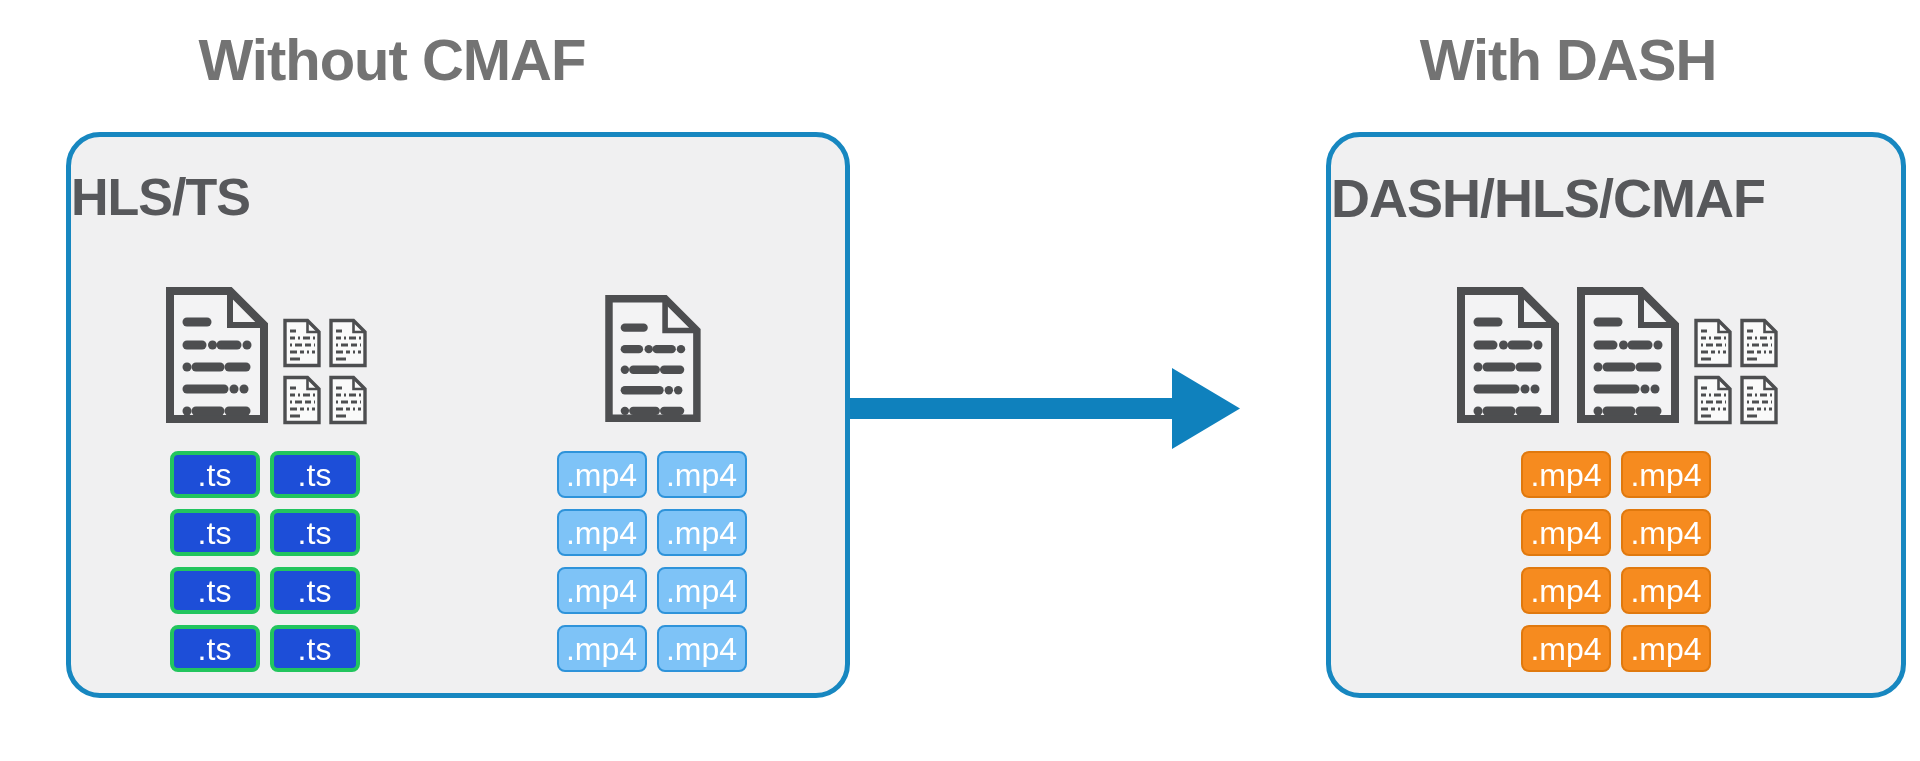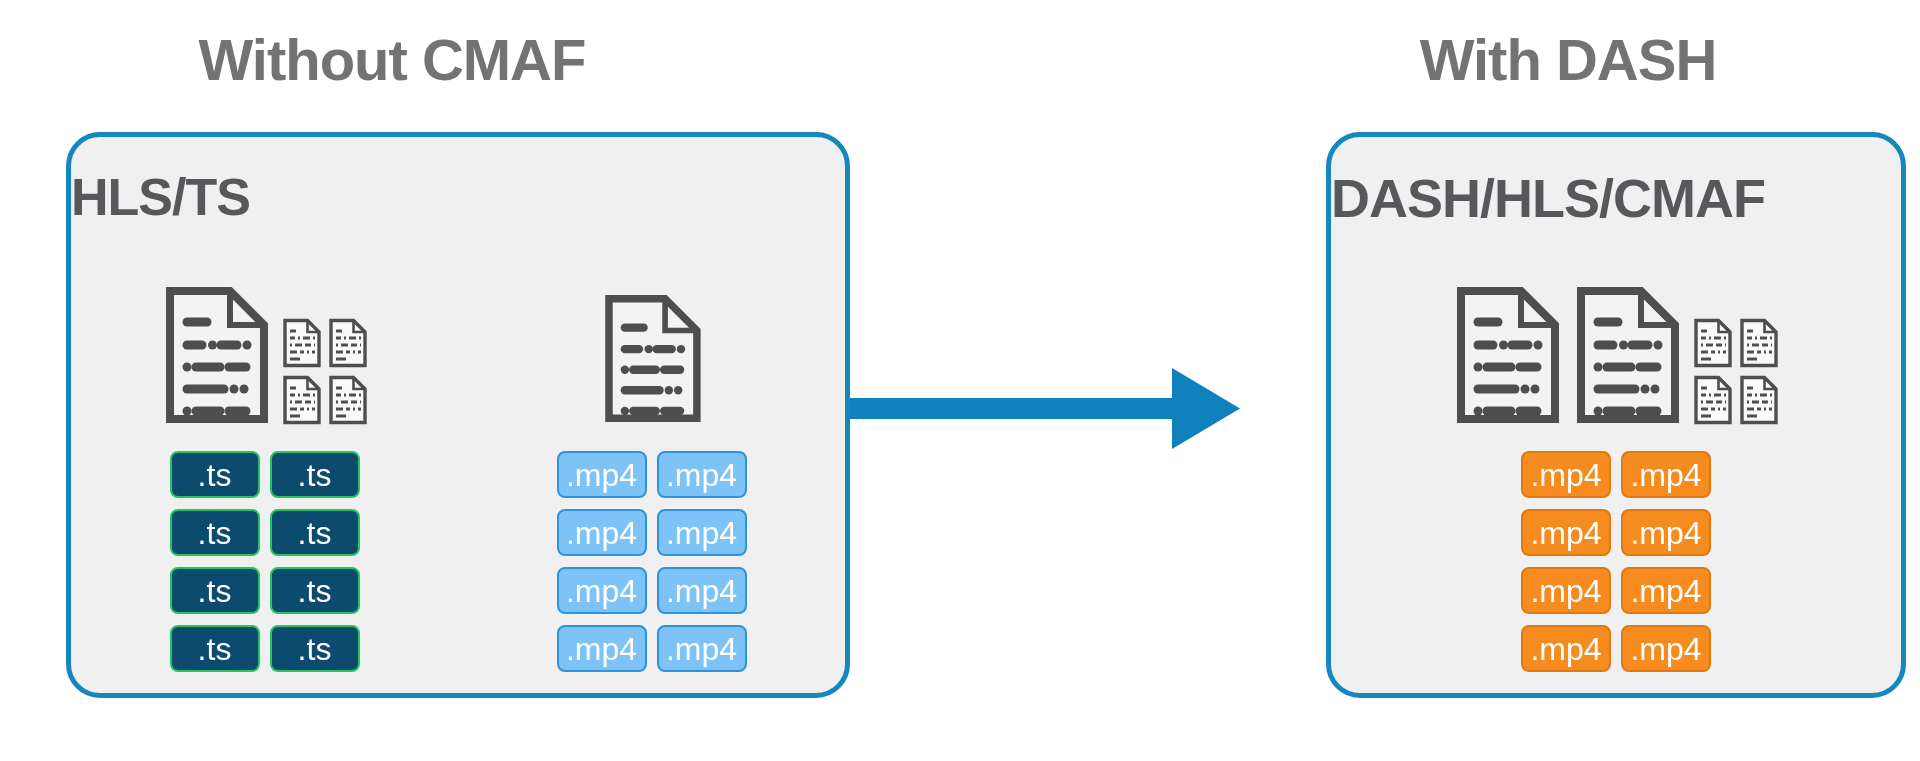--- a/index.html
+++ b/index.html
@@ -48,21 +48,21 @@
   .chip-grid {
     position:absolute; top:314px; left:50%; transform:translateX(-50%);
     display:grid; grid-template-columns:repeat(2,90px);
     grid-auto-rows:47px; gap:11px 10px;
   }
   .chip {
     box-sizing:border-box; border-radius:8px;
     display:flex; align-items:center; justify-content:center;
     color:#ffffff; font-size:32px; line-height:1;
   }
-  .chip.ts     { background:#0c4a6e; border:2px solid #22c55e; }
+  .chip.ts     { background:#1d4ed8; border:4px solid #22c55e; }
   .chip.mp4b   { background:#7ec3f7; border:2px solid #2e93da; }
   .chip.mp4o   { background:#f68b1f; border:2px solid #e0790e; }
 
   .arrow { position:absolute; left:850px; top:368px; width:392px; height:82px; }
 
   .defs-hidden { position:absolute; width:0; height:0; overflow:hidden; }
 </style>
 </head>
 <body>
 

